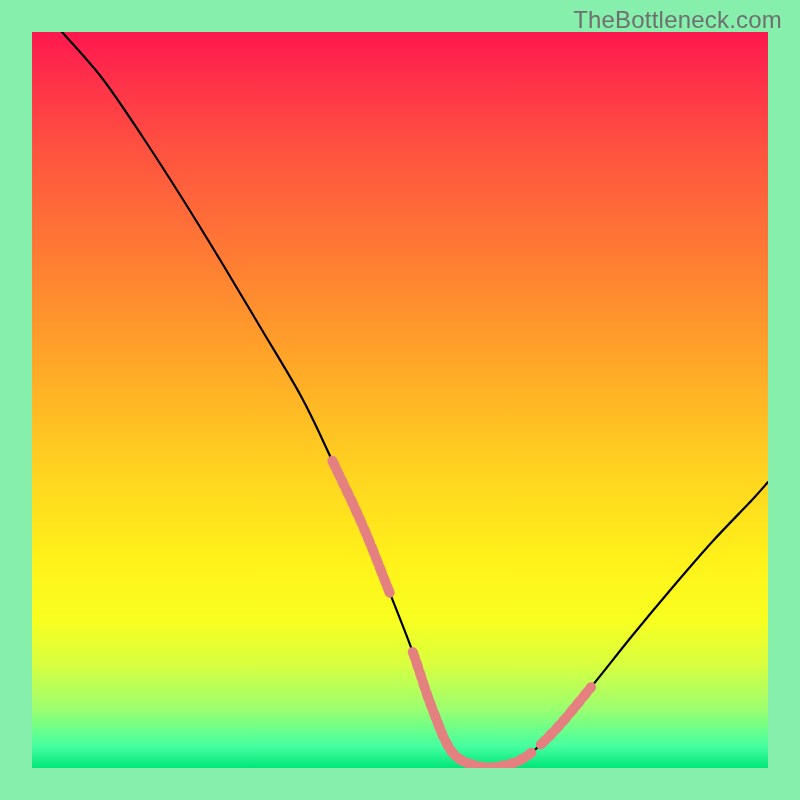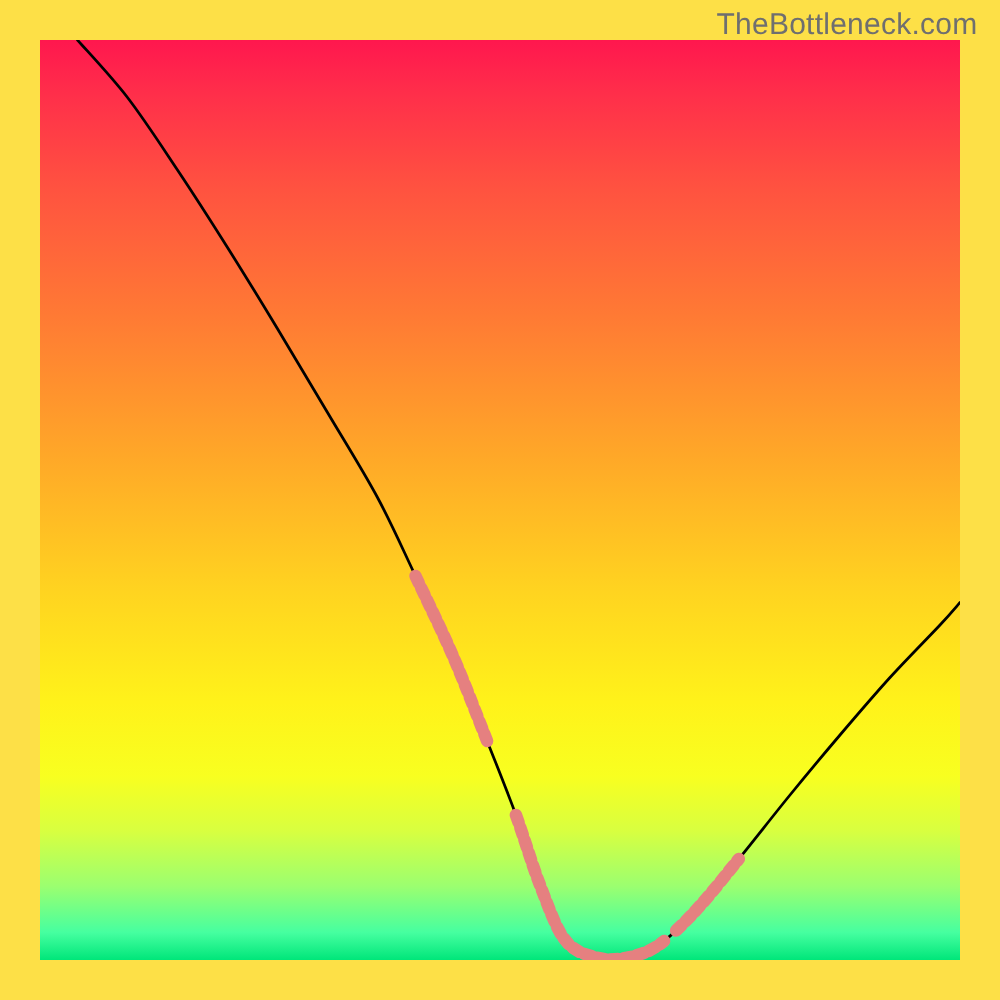--- a/index.html
+++ b/index.html
@@ -10,21 +10,21 @@
     background: #000;
     overflow: hidden;
     font-family: Arial, Helvetica, sans-serif;
   }
   .frame {
     position: absolute;
     top: 0;
     left: 0;
     width: 800px;
     height: 800px;
-    background: #fde047;
+    background: #86efac;
   }
   .plot {
     position: absolute;
     top: 32px;
     left: 32px;
     width: 736px;
     height: 736px;
     background: linear-gradient(to bottom,
       #ff174e 0%,
       #ff2f4a 6%,

